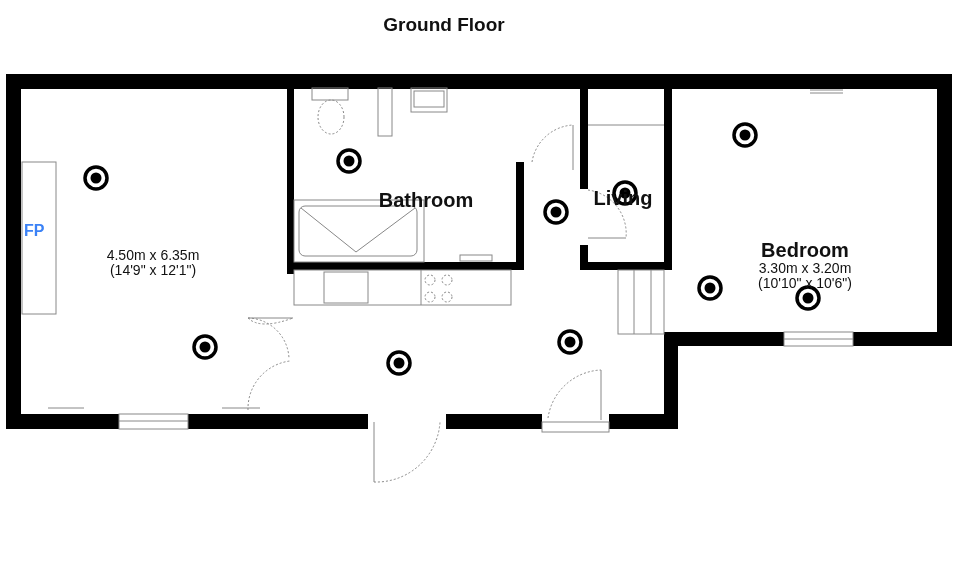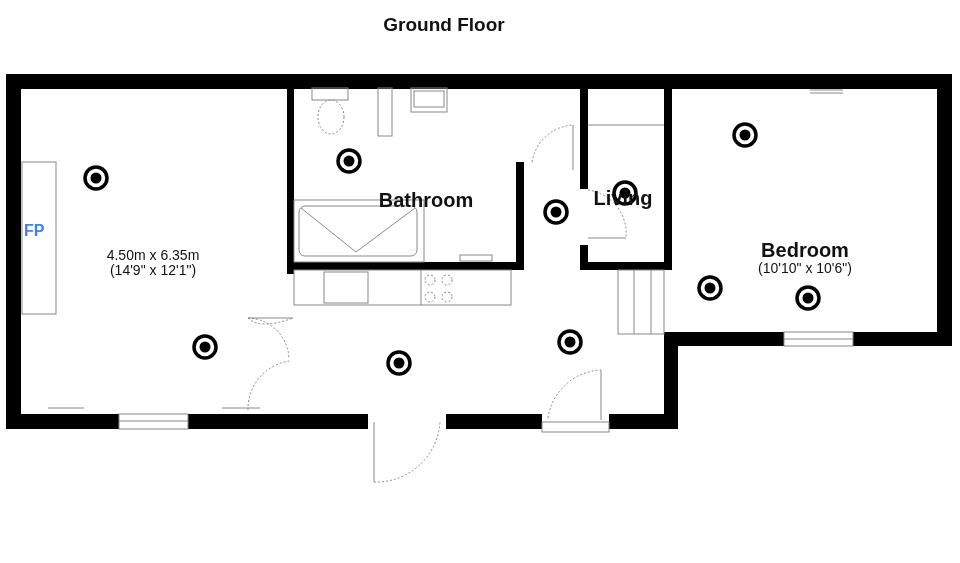--- a/index.html
+++ b/index.html
@@ -157,17 +157,18 @@
 <div class="lbl" style="left:366px;top:150px;width:120px;">
   <div class="n">Bathroom</div>
 </div>
 
 <div class="lbl" style="left:588px;top:148px;width:70px;">
   <div class="n">Living</div>
 </div>
 
 <div class="lbl" style="left:730px;top:200px;width:150px;">
   <div class="n">Bedroom</div>
+  <div class="d">3.30m x 3.20m</div>
   <div class="d">(10'10" x 10'6")</div>
 </div>
 
 <div class="lbl" style="left:410px;top:328px;width:110px;">
 </div>
 
 </body></html>

